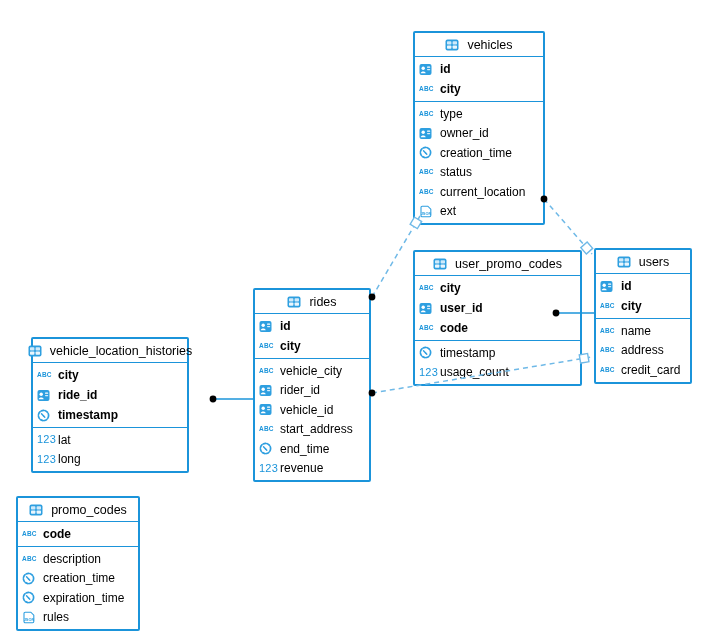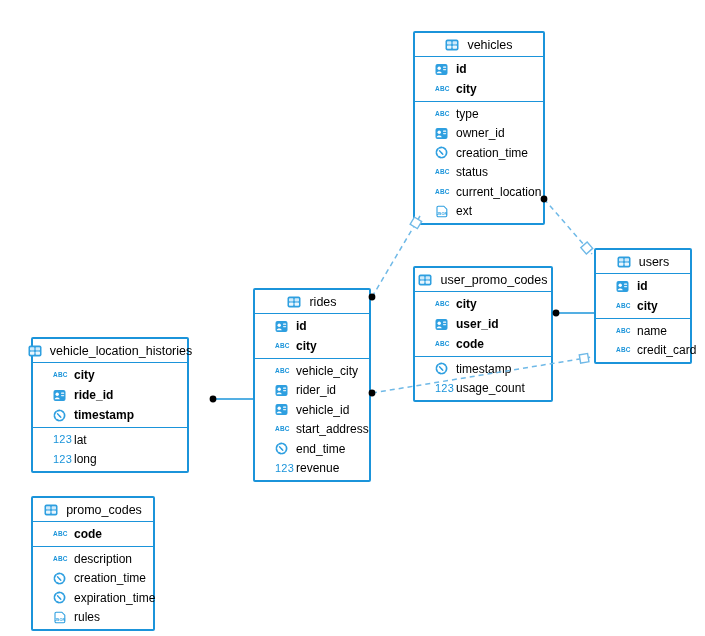--- a/index.html
+++ b/index.html
@@ -5,21 +5,21 @@
   html,body{margin:0;padding:0;background:#ffffff;}
   body{font-family:"Liberation Sans","DejaVu Sans",sans-serif;}
   .canvas{position:relative;width:705px;height:636px;background:#ffffff;overflow:hidden;}
   .tables-layer{position:absolute;inset:0;z-index:1;}
   .wires{position:absolute;inset:0;z-index:2;pointer-events:none;}
   .tbl{position:absolute;background:#ffffff;border:2px solid var(--a);border-radius:2px;box-sizing:border-box;}
   .hdr{display:flex;align-items:center;justify-content:center;gap:5px;height:23px;
        border-bottom:1.5px solid var(--a);font-size:12.5px;font-weight:500;color:#000;white-space:nowrap;}
   .sec{padding:2px 0;}
   .sec.keys{border-bottom:1.5px solid var(--a);}
-  .row{display:flex;align-items:center;gap:4px;height:19.5px;padding:0 20px;
+  .row{display:flex;align-items:center;gap:4px;height:19.5px;padding:0 4px;
        font-size:12px;color:#000;white-space:nowrap;}
   .sec.keys .row{font-weight:700;height:20px;}
   .lbl{line-height:1;}
   .ic{width:17px;min-width:17px;display:inline-flex;align-items:center;justify-content:flex-start;}
   .ic.tx{font-size:6.5px;font-weight:700;color:var(--a);letter-spacing:.2px;line-height:1;}
   .ic.num{font-size:11px;font-weight:400;letter-spacing:.2px;}
 </style>
 </head>
 <body>
 
@@ -95,21 +95,21 @@
             <span class="ic">
               <svg width="14" height="13" viewBox="0 0 14 13">
                 <path d="M3.2 1.2 h5.6 l3 3 v6.4 a1.2 1.2 0 0 1 -1.2 1.2 h-7.4 a1.2 1.2 0 0 1 -1.2 -1.2 v-8.2 a1.2 1.2 0 0 1 1.2 -1.2 z" fill="#fff" stroke="#2e9fe0" stroke-width="1.1"></path>
                 <text x="7" y="10" font-size="3.9" font-weight="700" text-anchor="middle" fill="#2e9fe0" font-family="Liberation Sans, sans-serif">JSON</text>
               </svg>
             </span>
             <span class="lbl">ext</span>
           </div>
         </div>
       </div>
-      <div class="tbl" style="left: 413px; top: 266px; width: 140px;">
+      <div class="tbl" style="left: 413px; top: 250px; width: 169px;">
         <div class="hdr">
           <span class="ic">
             <svg width="14" height="12" viewBox="0 0 14 12">
               <rect x="0.5" y="0.5" width="13" height="11" rx="2" fill="#2e9fe0"></rect>
               <rect x="2" y="2.2" width="4.4" height="3.2" rx="0.7" fill="#cfeafa"></rect>
               <rect x="7.6" y="2.2" width="4.4" height="3.2" rx="0.7" fill="#cfeafa"></rect>
               <rect x="2" y="6.6" width="4.4" height="3.2" rx="0.7" fill="#eaf6fd"></rect>
               <rect x="7.6" y="6.6" width="4.4" height="3.2" rx="0.7" fill="#eaf6fd"></rect>
             </svg>
           </span>
@@ -185,20 +185,24 @@
             <span class="lbl">city</span>
           </div>
         </div>
         <div class="sec flds">
           <div class="row">
             <span class="ic tx">ABC</span>
             <span class="lbl">name</span>
           </div>
           <div class="row">
             <span class="ic tx">ABC</span>
+            <span class="lbl">address</span>
+          </div>
+          <div class="row">
+            <span class="ic tx">ABC</span>
             <span class="lbl">credit_card</span>
           </div>
         </div>
       </div>
       <div class="tbl" style="left: 253px; top: 288px; width: 118px;">
         <div class="hdr">
           <span class="ic">
             <svg width="14" height="12" viewBox="0 0 14 12">
               <rect x="0.5" y="0.5" width="13" height="11" rx="2" fill="#2e9fe0"></rect>
               <rect x="2" y="2.2" width="4.4" height="3.2" rx="0.7" fill="#cfeafa"></rect>
@@ -321,21 +325,21 @@
           <div class="row">
             <span class="ic tx num">123</span>
             <span class="lbl">lat</span>
           </div>
           <div class="row">
             <span class="ic tx num">123</span>
             <span class="lbl">long</span>
           </div>
         </div>
       </div>
-      <div class="tbl" style="left: 31px; top: 496px; width: 124px; text-align: right;">
+      <div class="tbl" style="left: 16px; top: 496px; width: 124px; text-align: right;">
         <div class="hdr">
           <span class="ic">
             <svg width="14" height="12" viewBox="0 0 14 12">
               <rect x="0.5" y="0.5" width="13" height="11" rx="2" fill="#2e9fe0"></rect>
               <rect x="2" y="2.2" width="4.4" height="3.2" rx="0.7" fill="#cfeafa"></rect>
               <rect x="7.6" y="2.2" width="4.4" height="3.2" rx="0.7" fill="#cfeafa"></rect>
               <rect x="2" y="6.6" width="4.4" height="3.2" rx="0.7" fill="#eaf6fd"></rect>
               <rect x="7.6" y="6.6" width="4.4" height="3.2" rx="0.7" fill="#eaf6fd"></rect>
             </svg>
           </span>

